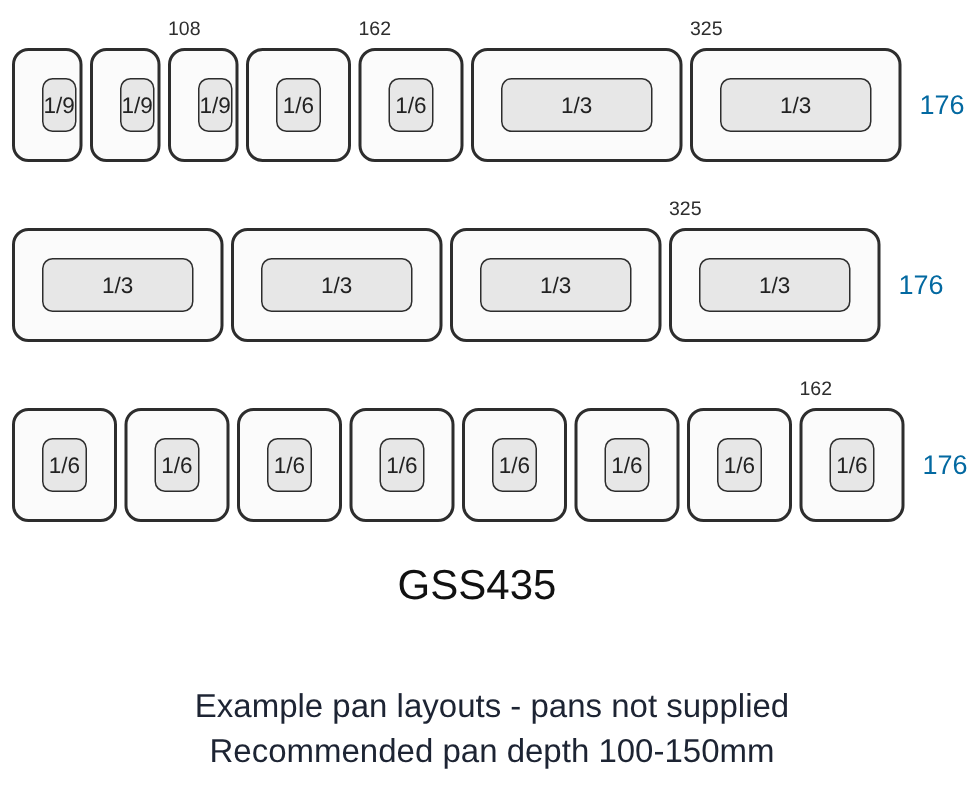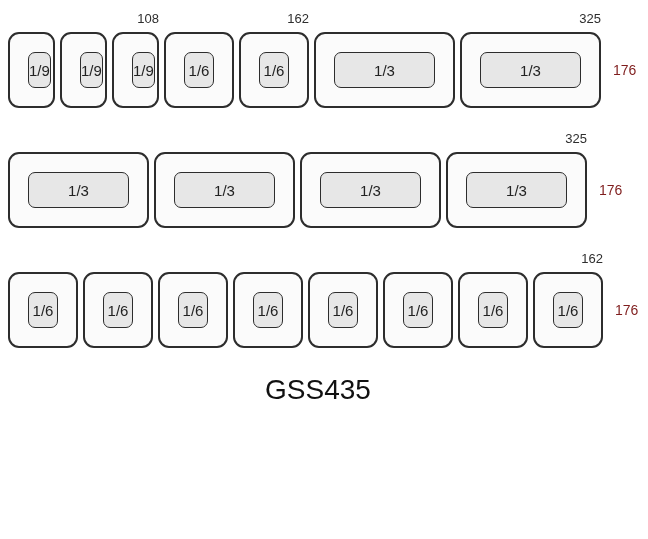--- a/index.html
+++ b/index.html
@@ -22,21 +22,21 @@
   
   .row {
     display: flex;
     align-items: flex-end;
     gap: 5px;
     margin-bottom: 22px;
   }
   .pan-col {
     display: flex;
     flex-direction: column;
-    align-items: flex-end;
+    align-items: flex-start;
   }
   .top-label {
     height: 22px;
     line-height: 18px;
     font-size: 13px;
     color: #2e2e2e;
     text-align: center;
     white-space: nowrap;
   }
   .pan-outer {
@@ -59,22 +59,22 @@
   }
   .pan-label {
     font-size: 15px;
     color: #222222;
   }
   .right-label {
     box-sizing: border-box;
     display: flex;
     align-items: center;
     margin-left: 7px;
-    font-size: 14px;
-    color: #7f1d1d;
+    font-size: 18px;
+    color: #0369a1;
     white-space: nowrap;
   }
   
   .model-label {
     margin-top: 26px;
     width: 620px;
     text-align: center;
     font-size: 28px;
     color: #111111;
   }
@@ -250,13 +250,17 @@
               <div class="pan-label">1/6</div>
             </div>
           </div>
         </div>
         <div class="right-label" style="height: 76px;">176</div>
       </div>
     </div>
 
   <div class="model-label">GSS435</div>
 
+  <div class="caption">
+    <div>Example pan layouts - pans not supplied</div>
+    <div>Recommended pan depth 100-150mm</div>
+  </div>
 </div>
 
 </body></html>

